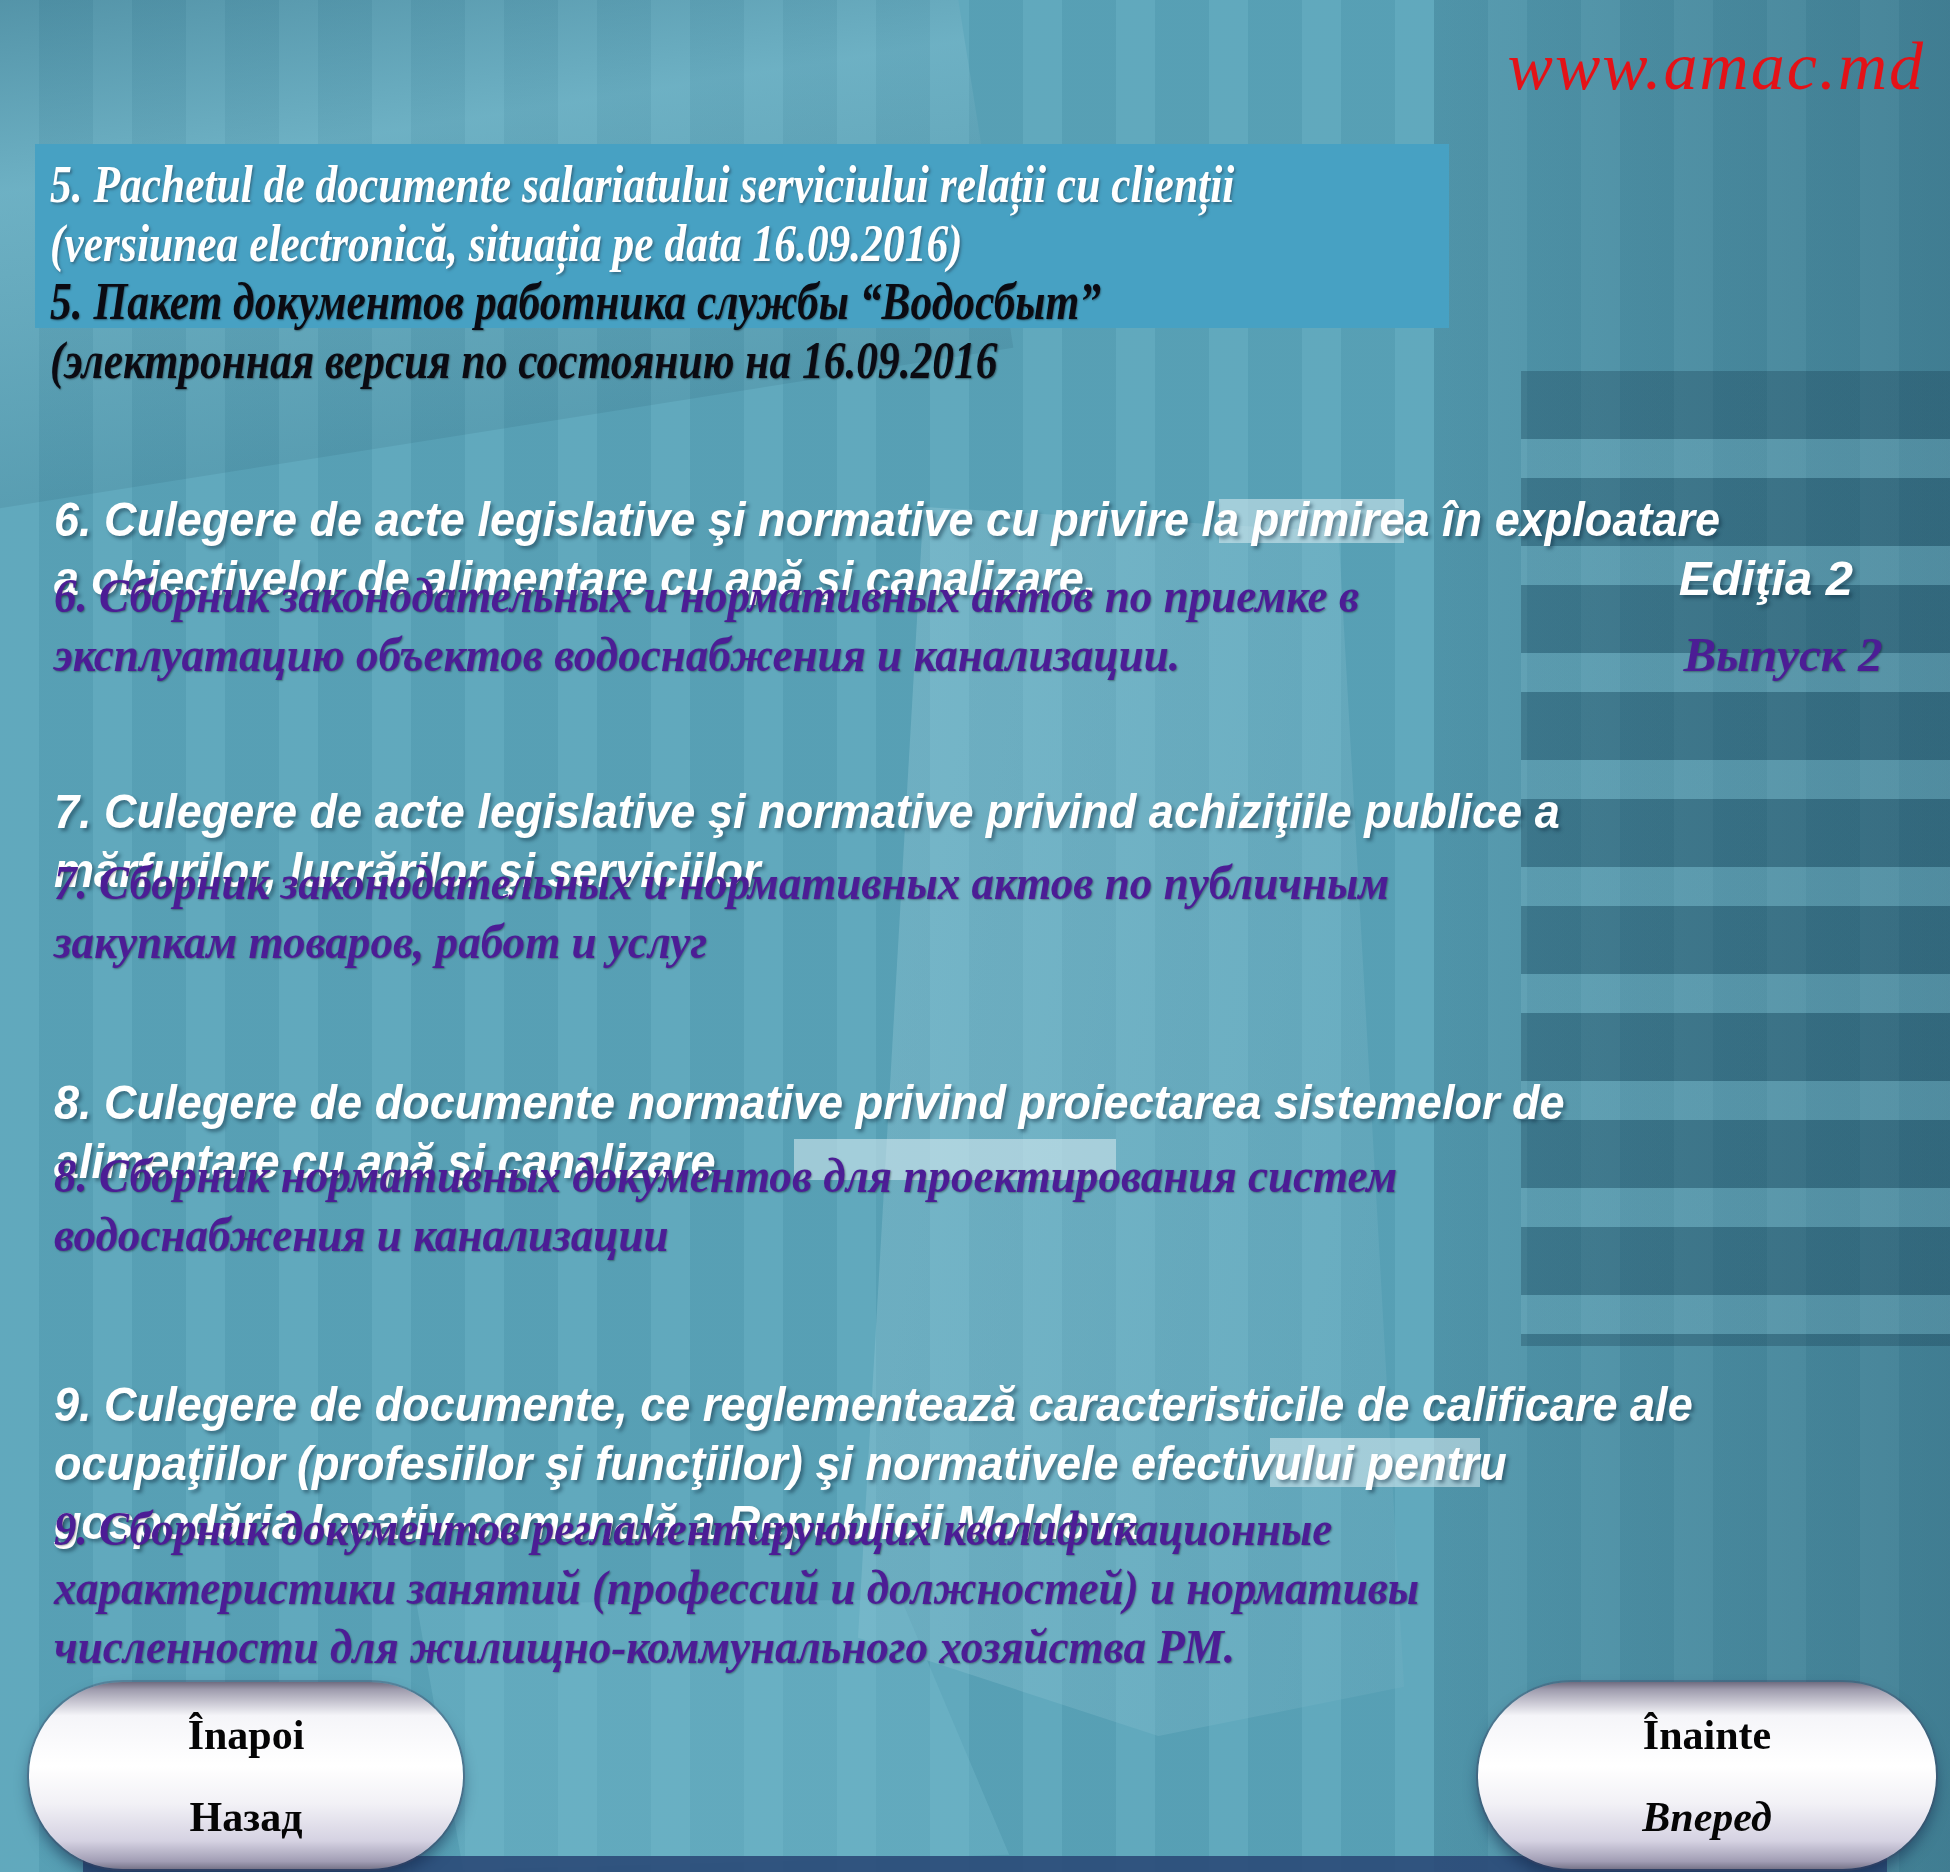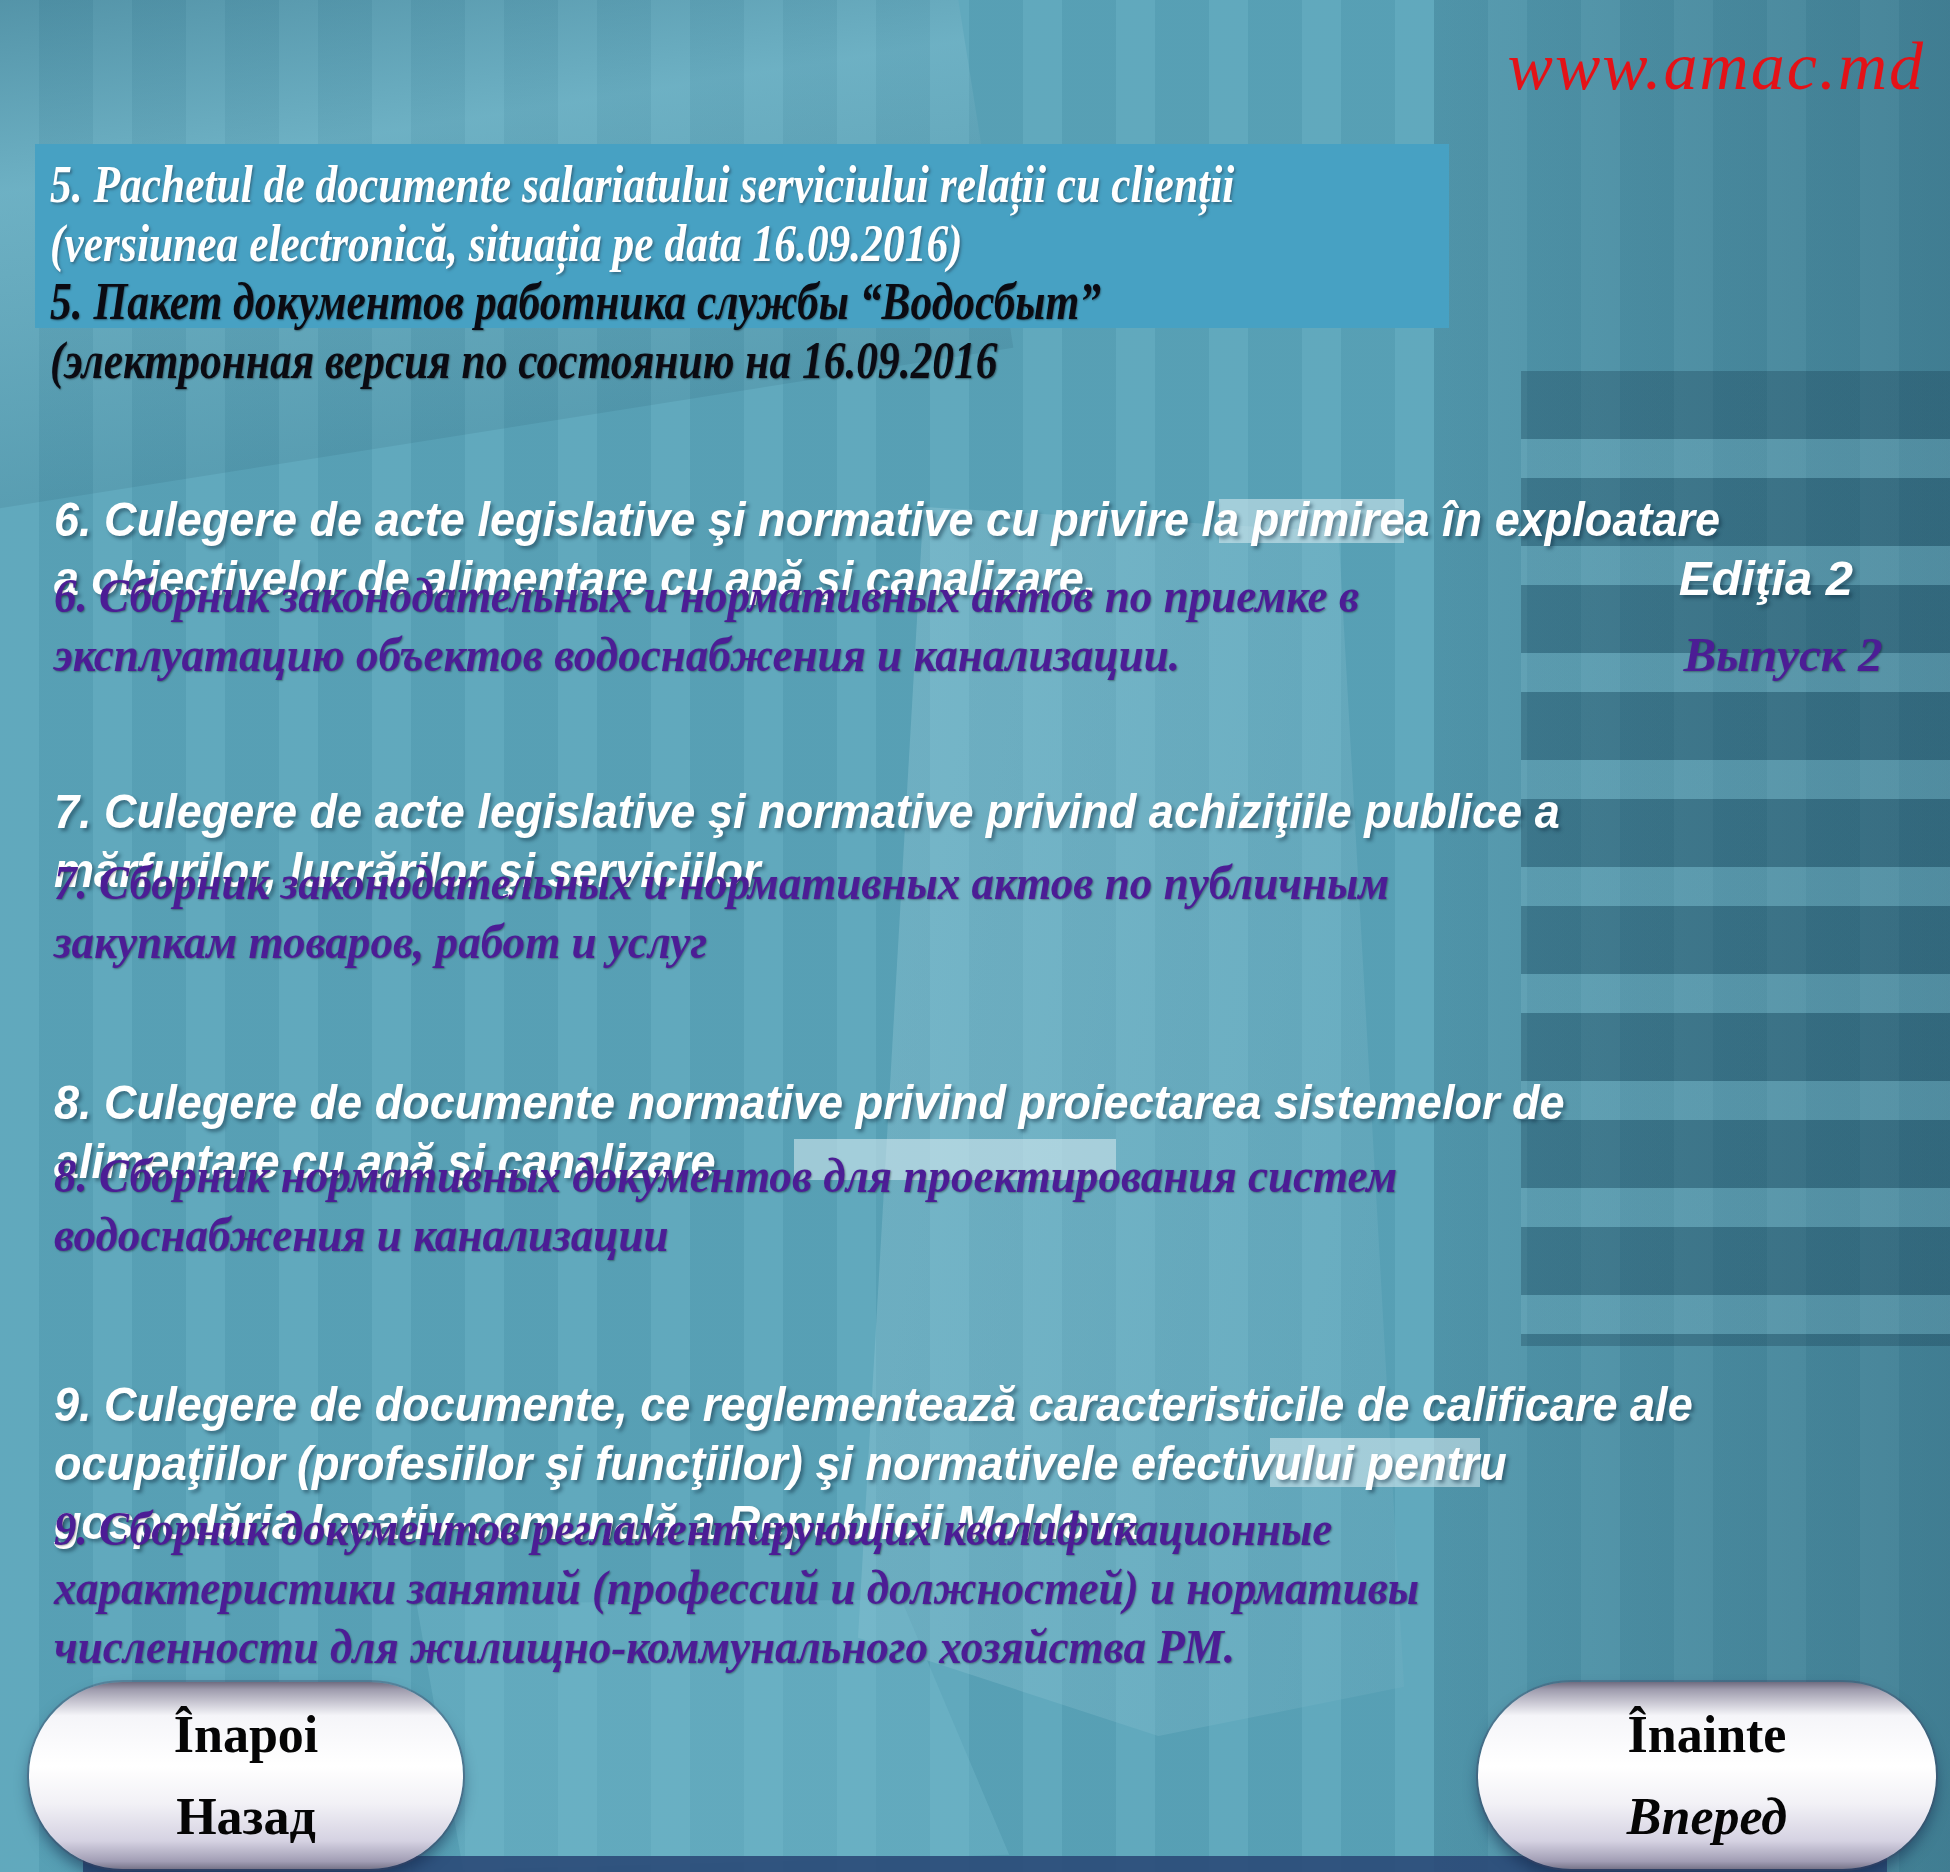--- a/index.html
+++ b/index.html
@@ -109,21 +109,21 @@
     background: linear-gradient(180deg,
       #6f6c80 0%, #9e9bad 4%, #f5f5f9 18%, #ffffff 45%,
       #f2f1f6 65%, #d5d2e2 85%, #a19db4 96%, #78758a 100%);
     box-shadow: 0 0 0 2px rgba(70,70,100,0.35), 0 8.8px 13.7px rgba(15,35,70,0.5);
     display: flex; flex-direction: column;
     align-items: center; justify-content: center;
     font-family: "Liberation Serif", serif;
     font-weight: 700; color: #050505;
     cursor: pointer;
   }
-  .nav-btn .btn-line { font-size: 52px; line-height: 82px; white-space: pre; }
+  .nav-btn .btn-line { font-size: 42px; line-height: 82px; white-space: pre; }
   .nav-btn.back { left: 29px;  width: 434px; }
   .nav-btn.fwd  { left: 1478px; width: 458px; }
   .nav-btn.fwd .btn-line.ru { font-style: italic; }
 </style>
 </head>
 <body>
 
 <div class="stage">
 
   <div class="bg bg-streaks"></div>

